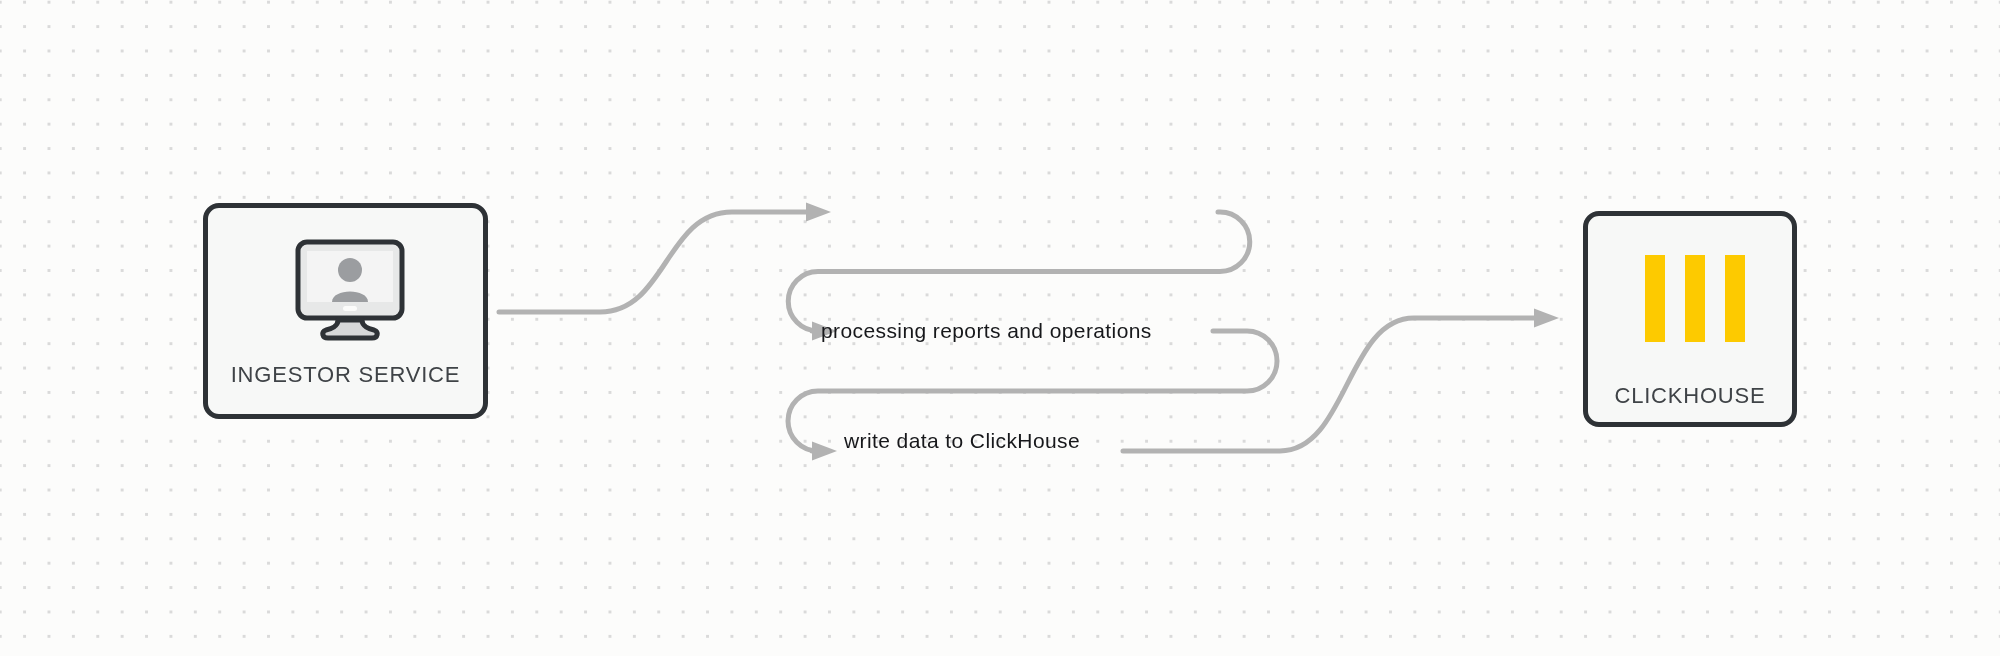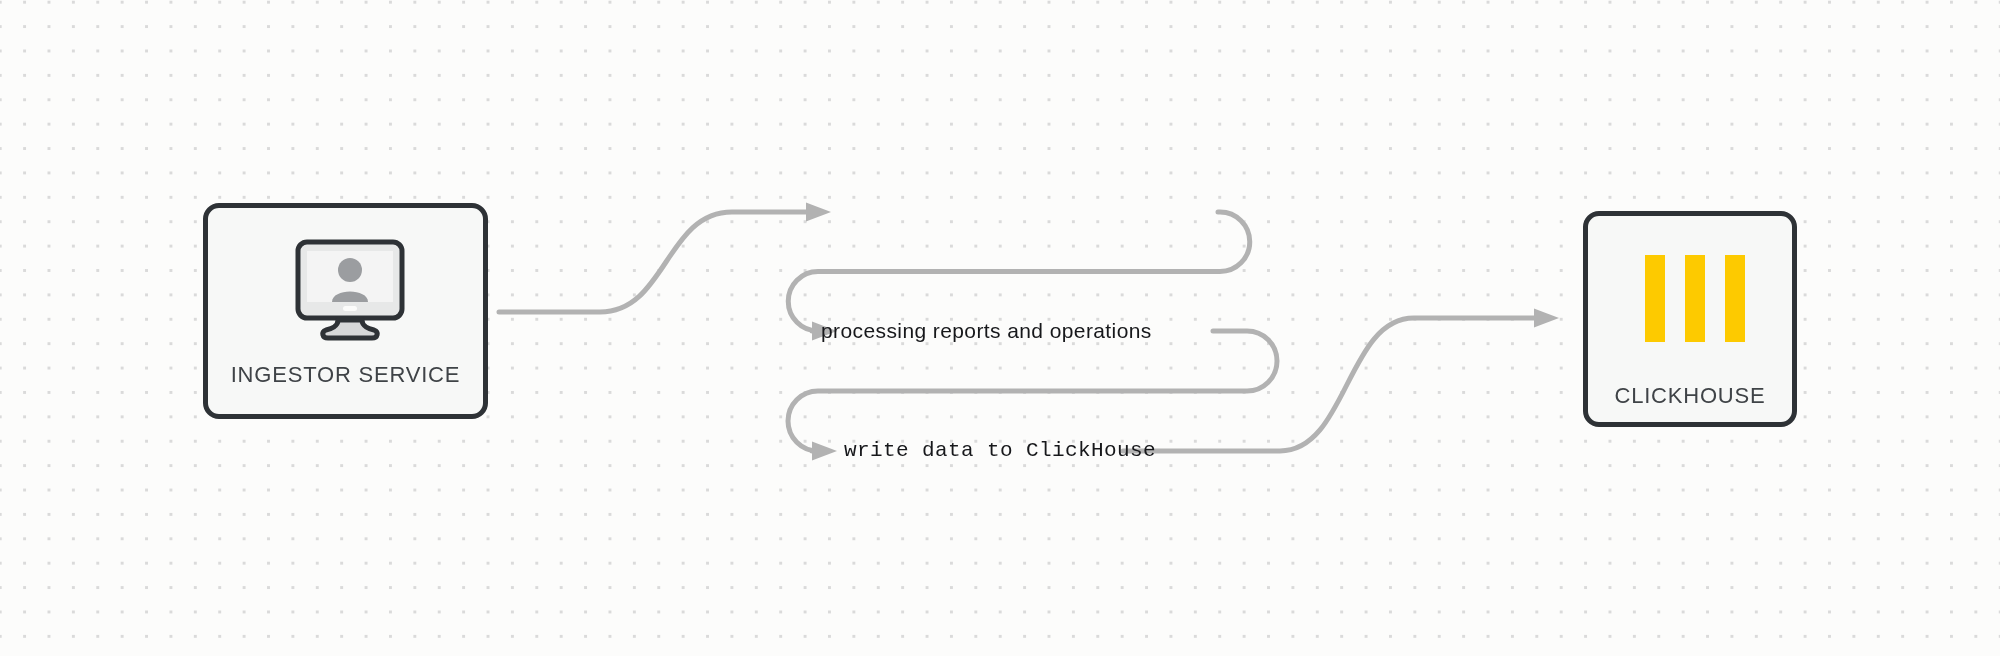--- a/index.html
+++ b/index.html
@@ -80,21 +80,21 @@
   .step-label {
     position: absolute;
     font-size: 21px;
     letter-spacing: 0.4px;
     color: var(--text);
     white-space: nowrap;
     line-height: 26px;
   }
   .step-1 { left: 844px; top: 199px; }
   .step-2 { left: 821px; top: 318px; }
-  .step-3 { left: 844px; top: 438px; font-family: Liberation Mono, monospace; }
+  .step-3 { left: 844px; top: 428px; }
 
   .mon-bezel { fill: var(--icon-bezel); stroke: var(--ink); stroke-width: 5; }
   .mon-screen { fill: var(--icon-screen); }
   .mon-person { fill: var(--icon-gray); }
   .mon-dash { fill: var(--bg); }
   .mon-stand { fill: var(--icon-stand); stroke: var(--ink); stroke-width: 5; stroke-linejoin: round; }
 </style>
 </head>
 <body>
 

